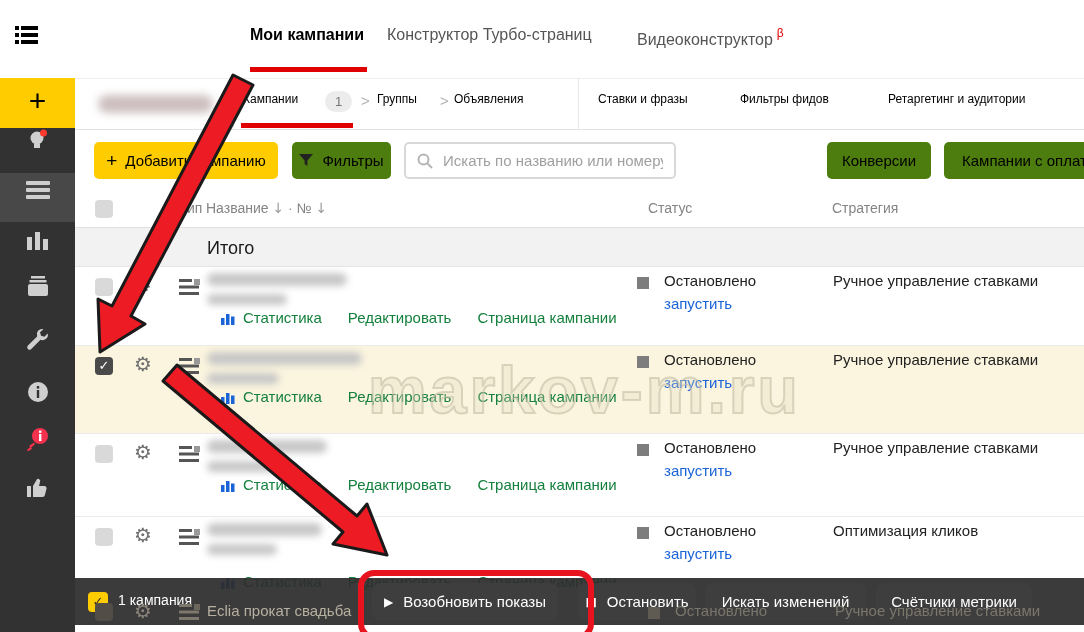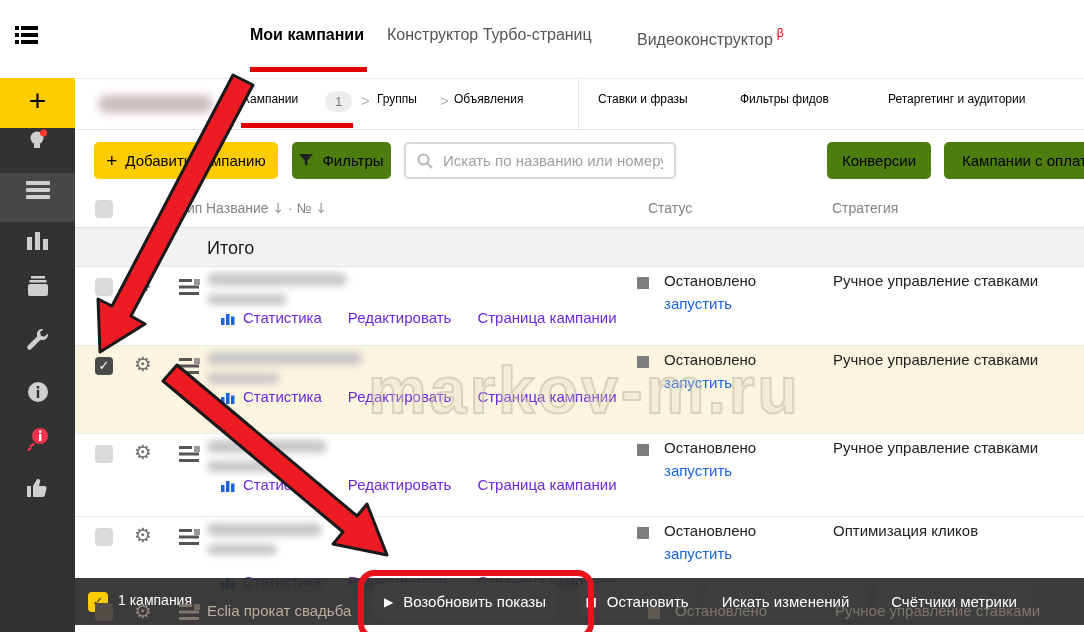--- a/index.html
+++ b/index.html
@@ -45,21 +45,21 @@
   
   .thead{position:absolute;left:75px;top:190px;width:1009px;height:38px;background:#fff;border-bottom:1px solid #e0e0e0;box-sizing:border-box;}
   .th{position:absolute;top:10px;font-size:14px;color:#848484;white-space:nowrap;}
   .total{position:absolute;left:75px;top:228px;width:1009px;height:39px;background:#f2f2f2;border-bottom:1px solid #e5e5e5;box-sizing:border-box;}
   .row{position:absolute;left:75px;width:1009px;background:#fff;border-bottom:1px solid #ebebeb;box-sizing:border-box;}
   .row.sel{background:#fbf5df;}
   .cb{width:18px;height:18px;border-radius:4px;background:#d9d9d9;cursor:pointer;box-sizing:border-box;}
   .cb.on{background:#4a4a4a;color:#fff;font-size:13px;line-height:18px;text-align:center;}
   .gear{font-size:20px;color:#6f6f6f;cursor:pointer;line-height:20px;}
   .links{position:absolute;left:146px;display:flex;gap:26px;align-items:center;font-size:15px;}
-  .link{color:#6d28d9;cursor:pointer;white-space:nowrap;}
+  .link{color:#15803d;cursor:pointer;white-space:nowrap;}
   .status{position:absolute;left:562px;width:210px;font-size:15px;}
   .st-sq{position:absolute;left:0;top:5px;width:12px;height:12px;background:#7d7d7d;}
   .st-label{position:absolute;left:27px;top:0;color:#222;white-space:nowrap;}
   .st-action{position:absolute;left:27px;top:23px;color:#1b64d8;cursor:pointer;}
   .strategy{position:absolute;left:758px;top:5px;font-size:15px;color:#222;white-space:nowrap;}
   .watermark{position:absolute;left:368px;top:352px;z-index:6;font-size:66px;font-weight:bold;
              letter-spacing:3px;color:rgba(222,215,192,0.28);-webkit-text-stroke:2px rgba(196,190,165,0.6);
              pointer-events:none;white-space:nowrap;}
   
   .actionbar{position:absolute;left:75px;top:578px;width:1009px;height:47px;background:rgba(44,44,44,0.93);z-index:30;}

